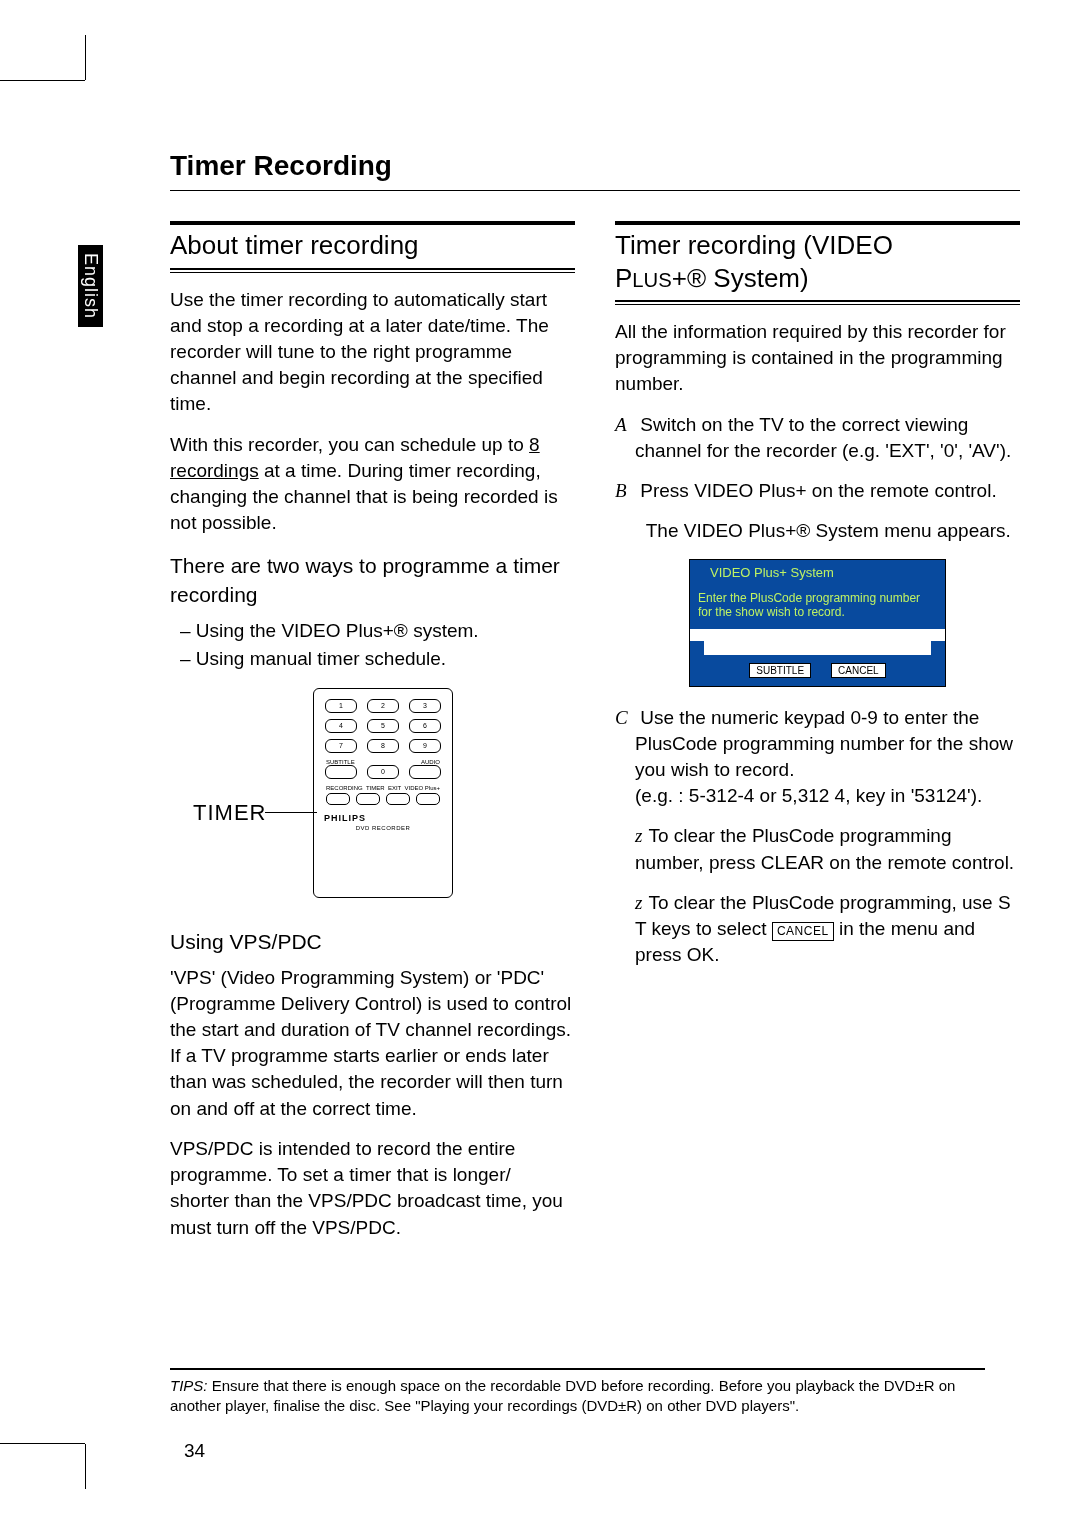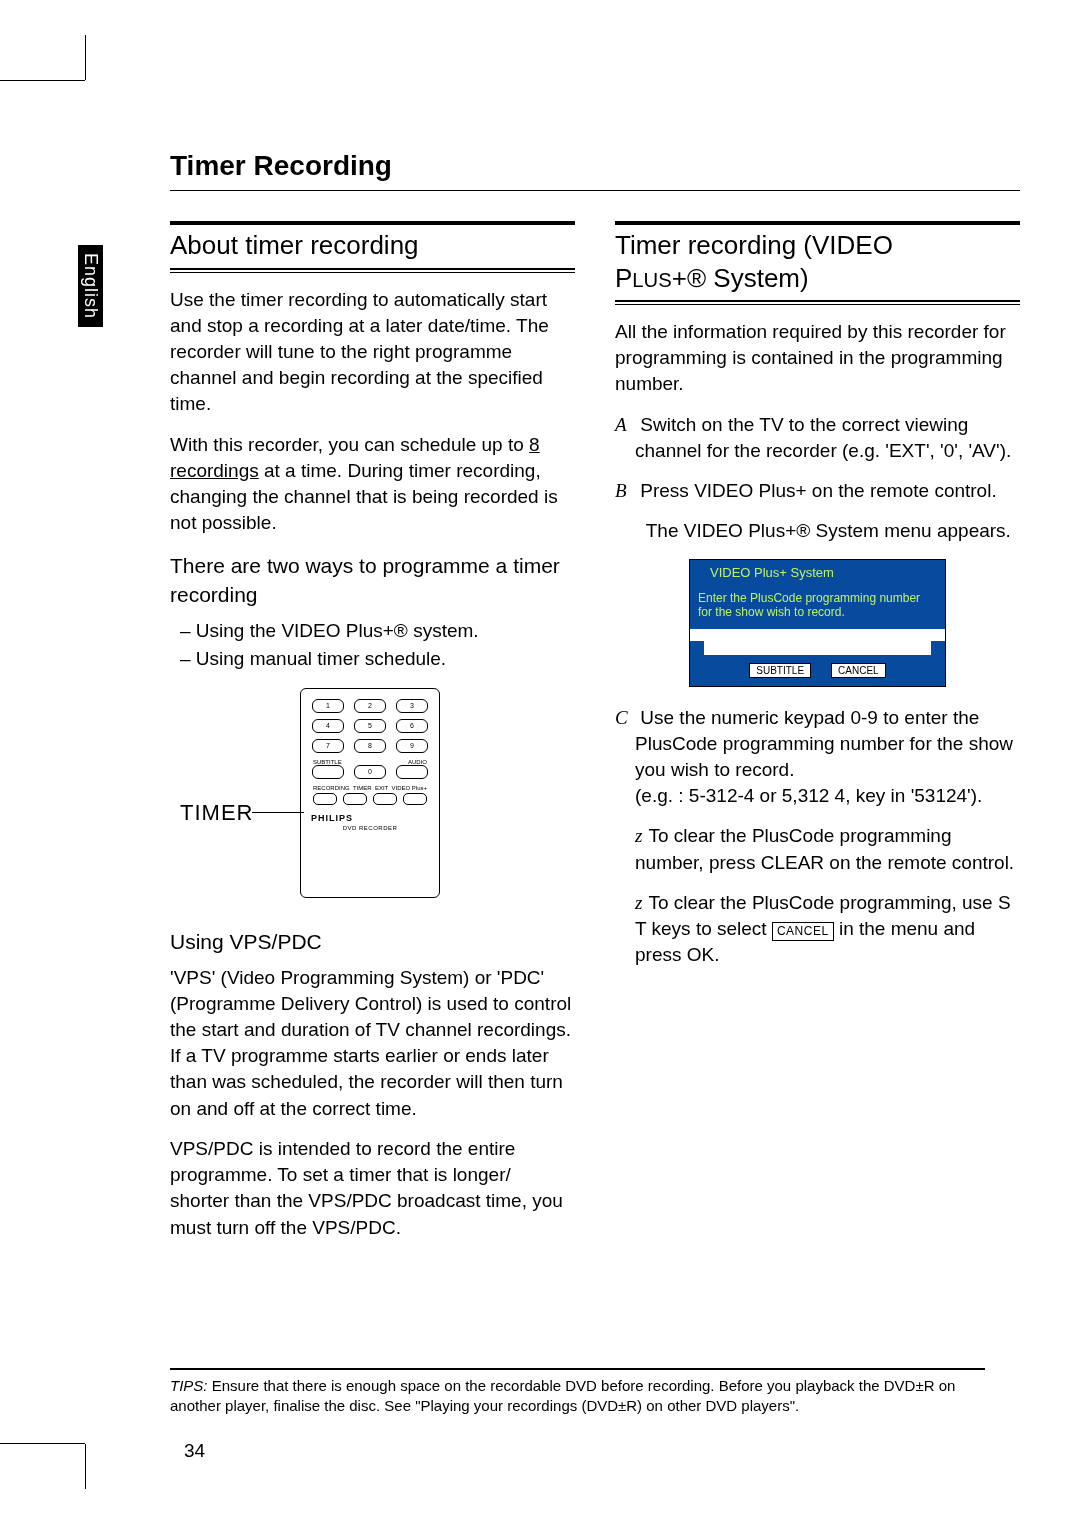--- a/index.html
+++ b/index.html
@@ -140,21 +140,21 @@
     left: 184px;
     bottom: 62px;
     font-size: 19px;
   }
 
   
   .remote-wrap {
     position: relative;
     width: 260px;
     height: 220px;
-    margin: 8px 0 20px 10px;
+    margin: 8px 0 20px 23px;
   }
   .remote {
     position: absolute;
     right: 0;
     top: 0;
     width: 140px;
     height: 210px;
     border: 1px solid #000;
     border-radius: 6px;
     box-sizing: border-box;

